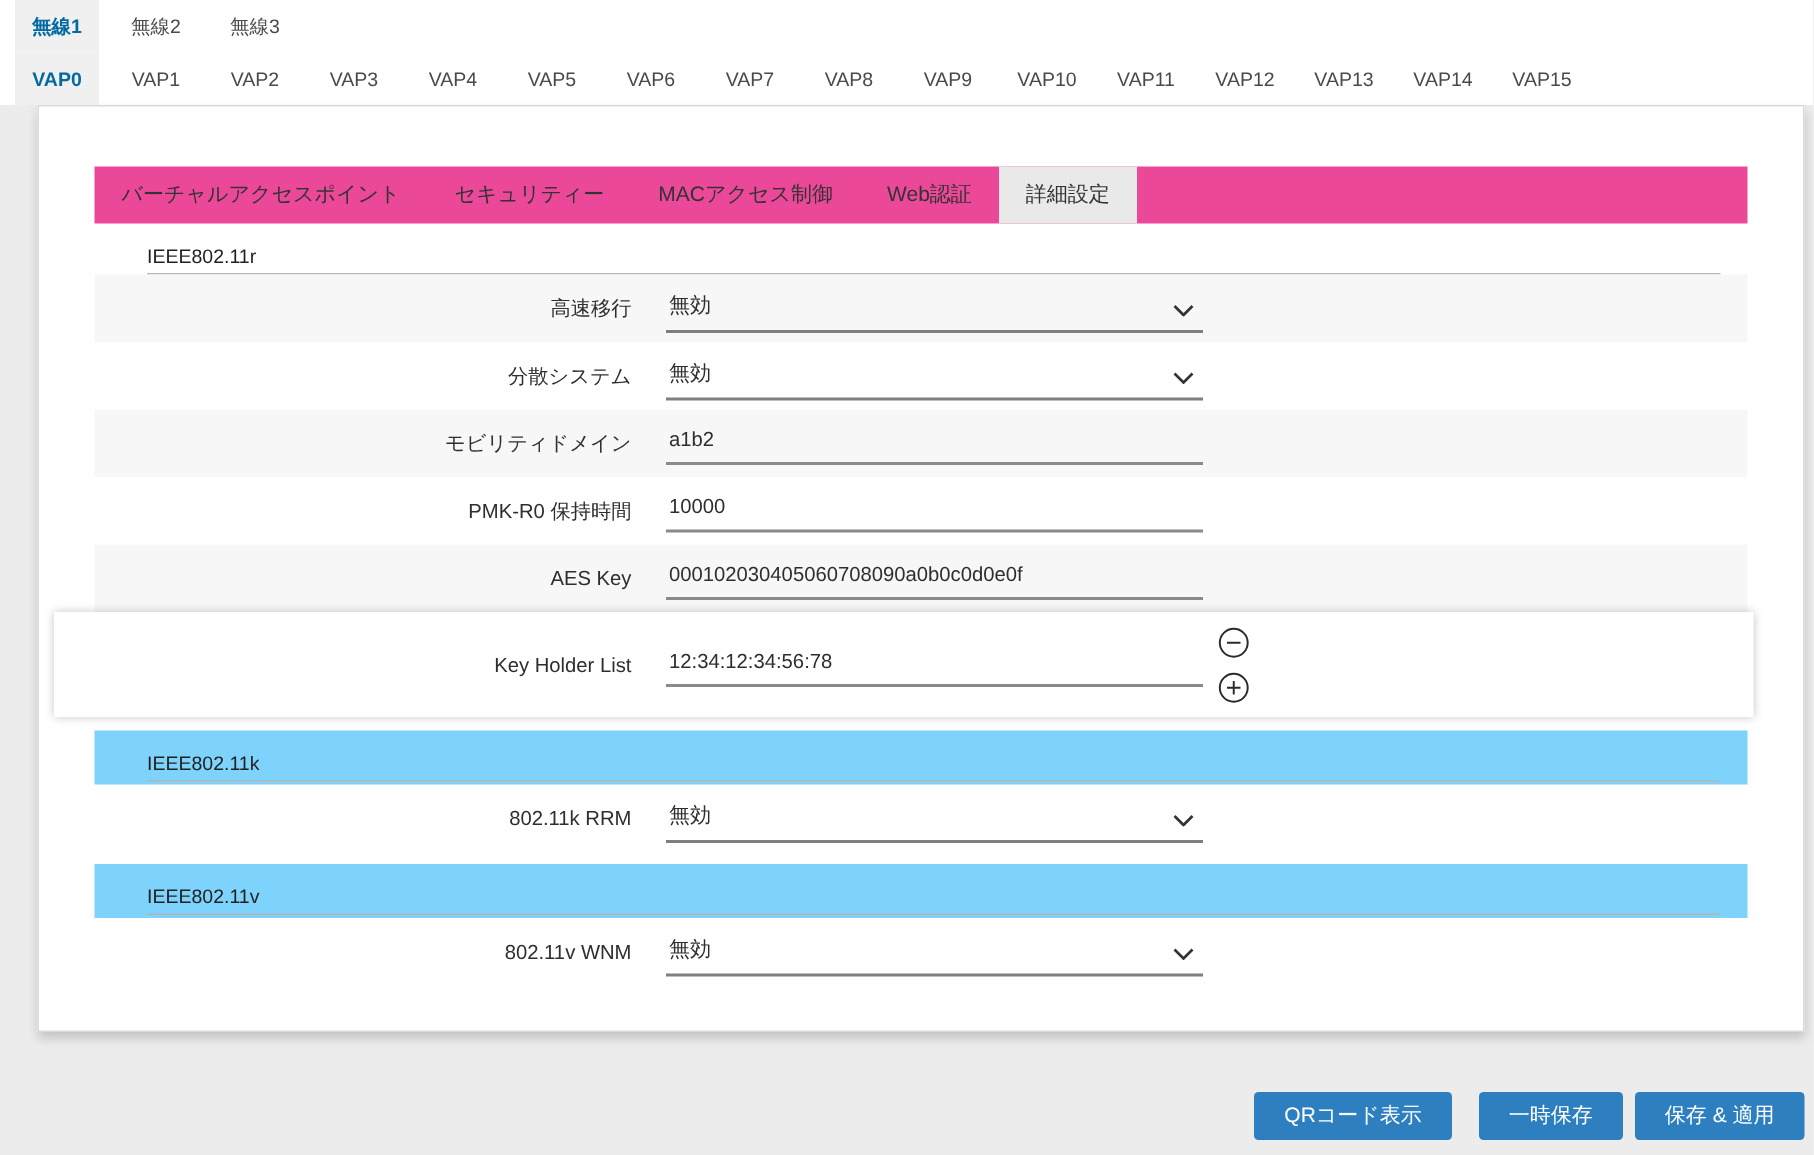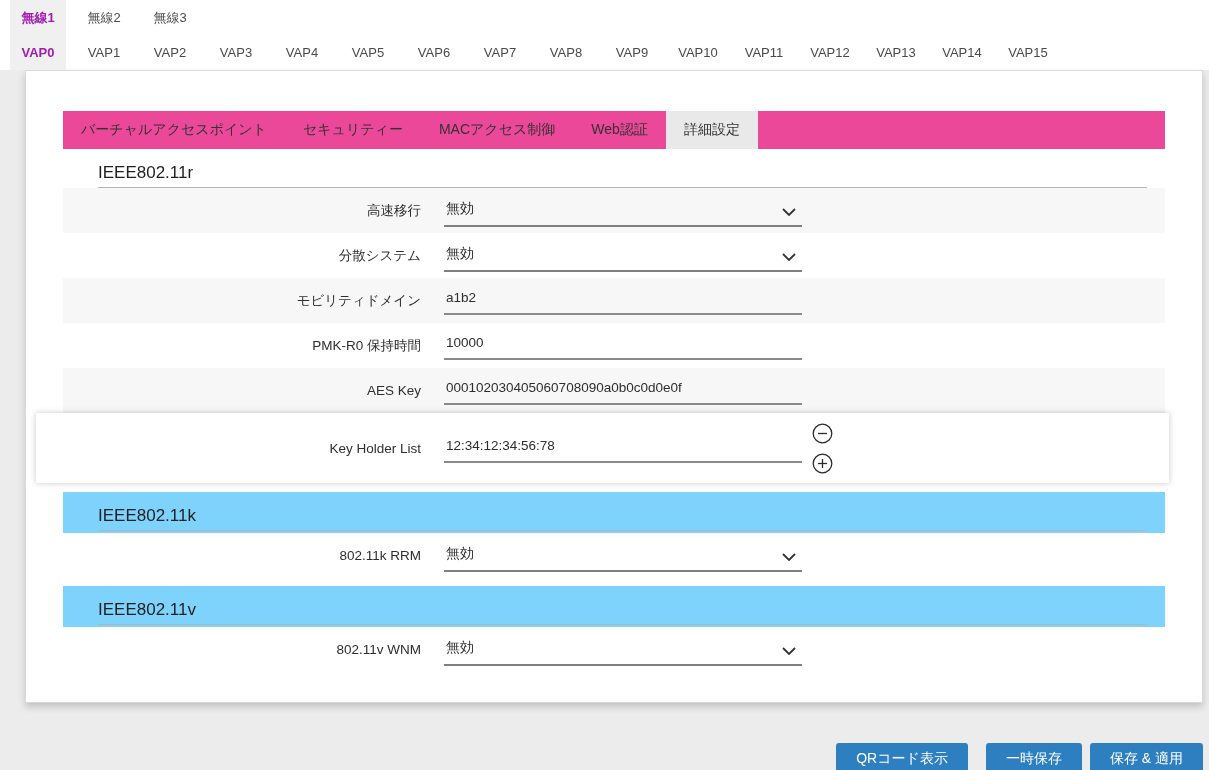--- a/index.html
+++ b/index.html
@@ -5,38 +5,38 @@
   * { margin:0; padding:0; box-sizing:border-box; }
   html,body { width:1209px; height:770px; background:#ececec;
     font-family:"Liberation Sans","DejaVu Sans",sans-serif; color:#333; }
 
   
   .topbar { background:#ffffff; padding-left:10px; }
   .toptab-row { display:flex; height:35px; align-items:stretch; }
   .toptab { min-width:56px; padding:0 6px; display:flex; align-items:center;
     justify-content:center; font-size:13px; color:#4a4a4a; cursor:pointer;
     margin-right:10px; white-space:nowrap; }
-  .toptab.active { background:#f0f0f0; color:#a21caf; font-weight:bold; }
+  .toptab.active { background:#f0f0f0; color:#0369a1; font-weight:bold; }
 
   
   .panel { margin-left:25px; width:1178px; background:#ffffff;
     border:1px solid #dadada; box-shadow:0 4px 7px rgba(0,0,0,0.18); }
   .panel-inner { padding:40px 37px 30px 37px; }
 
   
   .ptab-bar { display:flex; background:#ec4899; height:38px; }
   .ptab { display:flex; align-items:center; padding:0 18px; font-size:14px;
     color:#333; cursor:pointer; white-space:nowrap; }
   .ptab.active { background:#ffffff; }
   .ptab.light { background:#e9e9e9; }
 
   
   .section-header { padding:14px 18px 0 35px; }
   .section-header.tint { background:#7dd3fc; padding-bottom:2px; }
-  .section-title { font-size:17px; color:#1f1f1f; padding-bottom:4px;
+  .section-title { font-size:13px; color:#1f1f1f; padding-bottom:4px;
     border-bottom:1px solid #b5b5b5; }
 
   .field-row { display:flex; align-items:center; height:45px; }
   .field-row.alt { background:#f7f7f7; }
   .row-label { width:358px; text-align:right; font-size:13.5px; color:#2e2e2e;
     flex:none; }
   .row-ctl { margin-left:23px; width:358px; flex:none; }
 
   .select-ctl { position:relative; height:32px; display:flex; align-items:flex-end;
     border-bottom:2px solid #7f7f7f; cursor:pointer; }

